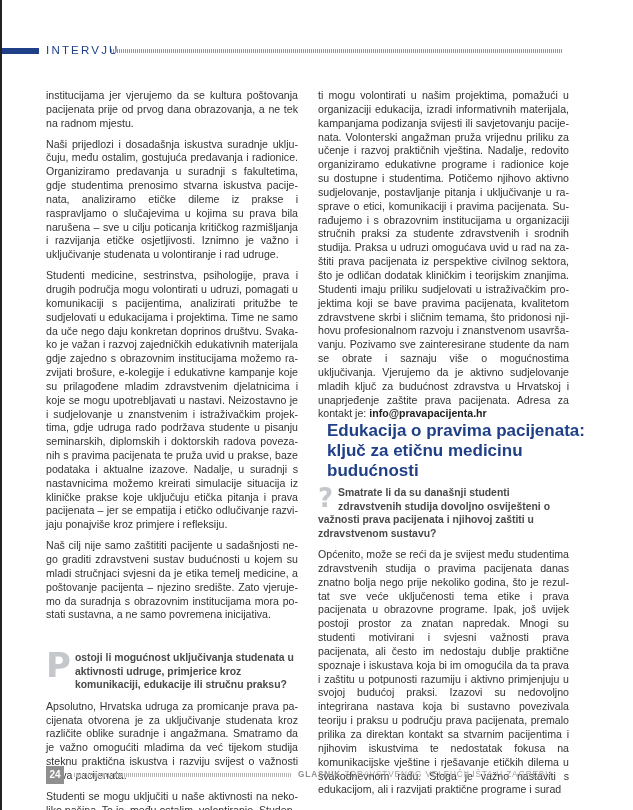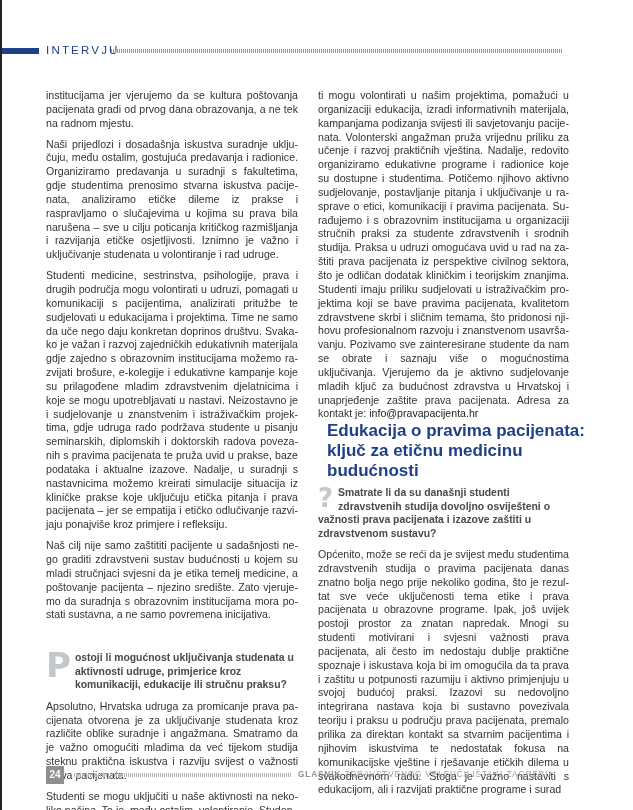--- a/index.html
+++ b/index.html
@@ -16,41 +16,41 @@
   .header .rule { position: absolute; left: 111px; top: 7px; width: 452px; height: 4px;
     background: repeating-linear-gradient(90deg, #8c97b8 0 1px, transparent 1px 2px); }
   .col { position: absolute; font-size: 10.6px; line-height: 13.85px; text-align: justify; color: #333; }
   .col p { margin: 0 0 7px 0; hyphens: manual; }
   .col-left { left: 46px; top: 89px; width: 252px; }
   .col-right { left: 318px; top: 89px; width: 251px; }
   .question { font-weight: bold; color: #4a4a4a; font-size: 10.4px; line-height: 13.5px; margin: 0 0 8px 0; text-align: left; position: relative; }
   .dropcap { float: left; font-size: 34px; line-height: 27px; font-weight: 900; color: #c4c7cc; margin: 1px 4px 0 0; font-family: "DejaVu Sans", sans-serif; }
   .qmark { float: left; font-size: 26px; line-height: 24px; font-weight: 900; color: #c4c7cc; margin: 0 5px 0 0; font-family: "DejaVu Sans", sans-serif; }
   .article-title { position: absolute; left: 316px; top: 421px; width: 270px; font-size: 17px; line-height: 20px; font-weight: bold; color: #1f3f87; margin-left: 11px; }
-  .email { font-weight: normal; color: #222; }
+  .email { font-weight: bold; color: #222; }
   .footer { position: absolute; left: 0; top: 766px; width: 633px; height: 20px; }
   .footer .pnum { position: absolute; left: 46px; top: 0; width: 18px; height: 18px; background: #8f8f8f; color: #fff; font-size: 10px; font-weight: bold; text-align: center; line-height: 18px; }
   .footer .rule { position: absolute; left: 74px; top: 7px; width: 218px; height: 4px;
     background: repeating-linear-gradient(90deg, #b4b4b4 0 1px, transparent 1px 2px); }
   .footer .pub { position: absolute; left: 298px; top: 3px; font-size: 8.2px; letter-spacing: 0.9px; color: #a0a0a0; line-height: 12px; }
   .footer .pub b { color: #8f8f8f; }
 </style>
 </head>
 <body>
 
 <div class="page-border"></div>
 
 <div class="header">
   <div class="bar"></div>
   <div class="label">INTERVJU</div>
   <div class="rule"></div>
 </div>
 
 <div class="col col-left">
-  <p>institucijama jer vjerujemo da se kultura poštovanja pacijenata gradi od prvog dana obrazovanja, a ne tek na radnom mjestu.</p>
+  <p>institucijama jer vjerujemo da se kultura poštovanja pacijenata prije od prvog dana obrazovanja, a ne tek na radnom mjestu.</p>
   <p>Naši prijedlozi i dosadašnja iskustva suradnje uklju­čuju, među ostalim, gostujuća predavanja i radioni­ce. Organiziramo predavanja u suradnji s fakultetima, gdje studentima prenosimo stvarna iskustva pacije­nata, analiziramo etičke dileme iz prakse i raspravljamo o slučajevima u kojima su prava bila narušena – sve u cilju poticanja kritičkog razmišljanja i razvija­nja etičke osjetljivosti. Iznimno je važno i uključivanje studenata u volontiranje i rad udruge.</p>
   <p>Studenti medicine, sestrinstva, psihologije, prava i drugih područja mogu volontirati u udruzi, pomaga­ti u komunikaciji s pacijentima, analizirati pritužbe te sudjelovati u edukacijama i projektima. Time ne samo da uče nego daju konkretan doprinos društvu. Svaka­ko je važan i razvoj zajedničkih edukativnih materijala gdje zajedno s obrazovnim institucijama možemo ra­zvijati brošure, e-kolegije i edukativne kampanje ko­je su prilagođene mladim zdravstvenim djelatnicima i koje se mogu upotrebljavati u nastavi. Neizostavno je i sudjelovanje u znanstvenim i istraživačkim projek­tima, gdje udruga rado podržava studente u pisanju seminarskih, diplomskih i doktorskih radova poveza­nih s pravima pacijenata te pruža uvid u prakse, ba­ze podataka i aktualne izazove. Nadalje, u suradnji s nastavnicima možemo kreirati simulacije situacija iz kliničke prakse koje uključuju etička pitanja i prava pacijenata – jer se empatija i etičko odlučivanje razvi­jaju ponajviše kroz primjere i refleksiju.</p>
   <p>Naš cilj nije samo zaštititi pacijente u sadašnjosti ne­go graditi zdravstveni sustav budućnosti u kojem su mladi stručnjaci svjesni da je etika temelj medicine, a poštovanje pacijenta – njezino središte. Zato vjeruje­mo da suradnja s obrazovnim institucijama mora po­stati sustavna, a ne samo povremena inicijativa.</p>
   <div style="height:22px"></div>
   <div class="question">
     <span class="dropcap">P</span>
     <span>ostoji li mogućnost uključivanja studenata u aktivnosti udruge, primjerice kroz komunikaciji, edukacije ili stručnu praksu?</span>
   </div>
   <p>Apsolutno, Hrvatska udruga za promicanje prava pa­cijenata otvorena je za uključivanje studenata kroz različite oblike suradnje i angažmana. Smatramo da je važno omogućiti mladima da već tijekom studija steknu praktična iskustva i razviju svijest o važnosti prava pacijenata.</p>
   <p>Studenti se mogu uključiti u naše aktivnosti na neko­liko načina. To je, među ostalim, volontiranje. Studen­</p>
@@ -58,21 +58,21 @@
 
 <div class="col col-right">
   <p><span>ti mogu volontirati u našim projektima, pomažući u organizaciji edukacija, izradi informativnih materijala, kampanjama podizanja svijesti ili savjetovanju pacije­nata. Volonterski angažman pruža vrijednu priliku za učenje i razvoj praktičnih vještina. Nadalje, redovito organiziramo edukativne programe i radionice koje su dostupne i studentima. Potičemo njihovo aktivno sudjelovanje, postavljanje pitanja i uključivanje u ra­sprave o etici, komunikaciji i pravima pacijenata. Su­rađujemo i s obrazovnim institucijama u organizaci­ji stručnih praksi za studente zdravstvenih i srodnih studija. Praksa u udruzi omogućava uvid u rad na za­štiti prava pacijenata iz perspektive civilnog sektora, što je odličan dodatak kliničkim i teorijskim znanjima. Studenti imaju priliku sudjelovati u istraživačkim pro­jektima koji se bave pravima pacijenata, kvalitetom zdravstvene skrbi i sličnim temama, što pridonosi nji­hovu profesionalnom razvoju i znanstvenom usavrša­vanju. Pozivamo sve zainteresirane studente da nam se obrate i saznaju više o mogućnostima uključivanja. Vjerujemo da je aktivno sudjelovanje mladih ključ za budućnost zdravstva u Hrvatskoj i unaprjeđenje zašti­te prava pacijenata. Adresa za kontakt je: </span><span class="email">info@pra­vapacijenta.hr</span></p>
 </div>
 
 <div class="article-title">Edukacija o pravima pacijenata: ključ za etičnu medicinu budućnosti</div>
 
 <div class="col col-right" style="top:486px">
   <div class="question">
     <span class="qmark">?</span>
-    <span>Smatrate li da su današnji studenti zdravstvenih studija dovoljno osviješteni o važnosti prava pacijenata i izazove zaštiti u zdravstvenom sustavu?</span>
+    <span>Smatrate li da su današnji studenti zdravstvenih studija dovoljno osviješteni o važnosti prava pacijenata i njihovoj zaštiti u zdravstvenom sustavu?</span>
   </div>
   <p>Općenito, može se reći da je svijest među studenti­ma zdravstvenih studija o pravima pacijenata danas znatno bolja nego prije nekoliko godina, što je rezul­tat sve veće uključenosti tema etike i prava pacijenata u obrazovne programe. Ipak, još uvijek postoji prostor za znatan napredak. Mnogi su studenti motivirani i svjesni važnosti prava pacijenata, ali često im nedo­staju dublje praktične spoznaje i iskustava koja bi im omogućila da ta prava i zaštitu u potpunosti razumiju i aktivno primjenjuju u svojoj budućoj praksi. Izazo­vi su nedovoljno integrirana nastava koja bi sustavno povezivala teoriju i praksu u području prava pacije­nata, premalo prilika za direktan kontakt sa stvarnim pacijentima i njihovim iskustvima te nedostatak foku­sa na komunikacijske vještine i rješavanje etičkih di­lema u svakodnevnom radu. Stoga je važno nastaviti s edukacijom, ali i razvijati praktične programe i surad­</p>
 </div>
 
 <div class="footer">
   <div class="pnum">24</div>
   <div class="rule"></div>
   <div class="pub"><b>GLASNIK</b><span> ZDRAVSTVENOG VELEUČILIŠTA U ZAGREBU</span></div>
 </div>
 

